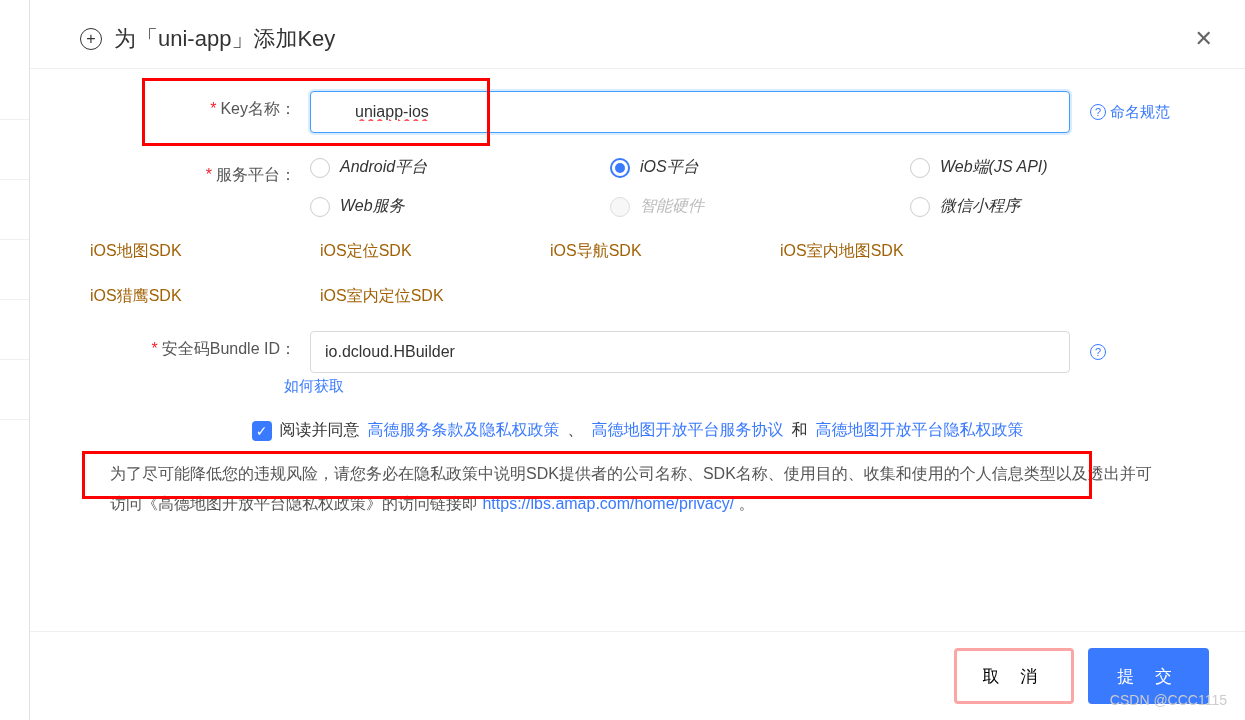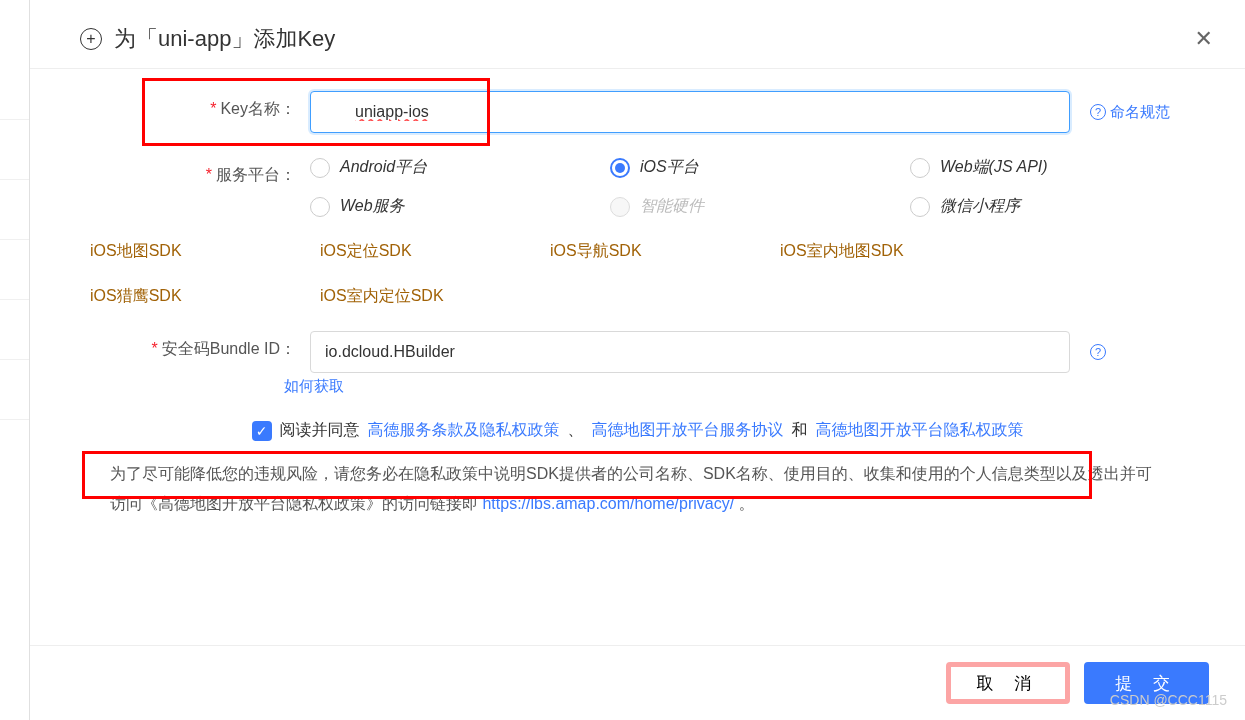--- a/index.html
+++ b/index.html
@@ -98,22 +98,22 @@
   }
   .agreement-row a { color:#3a7afe; text-decoration:none; }
   .note { color:#555; line-height:1.9; font-size:16px; padding:0 20px; }
   .note a { color:#3a7afe; text-decoration:none; }
   .modal-footer {
     border-top:1px solid #eee; padding:16px 36px;
     display:flex; justify-content:flex-end; gap:14px; align-items:center;
     background:#fff;
   }
   .btn {
-    height:42px; padding:0 26px; border-radius:4px; font-size:17px;
-    letter-spacing:8px; cursor:pointer; border:5px solid #fca5a5; background:#fff;
+    height:56px; padding:0 26px; border-radius:4px; font-size:17px;
+    letter-spacing:8px; cursor:pointer; border:3px solid #fca5a5; background:#fff;
   }
   .btn-primary { background:#3a7afe; color:#fff; border-color:#3a7afe; }
   .watermark {
     position:absolute; right:18px; bottom:12px; color:#ccc; font-size:14px;margin-top:35px;
   }
 </style>
 </head>
 <body>
 
 <div class="sidebar-stub">

